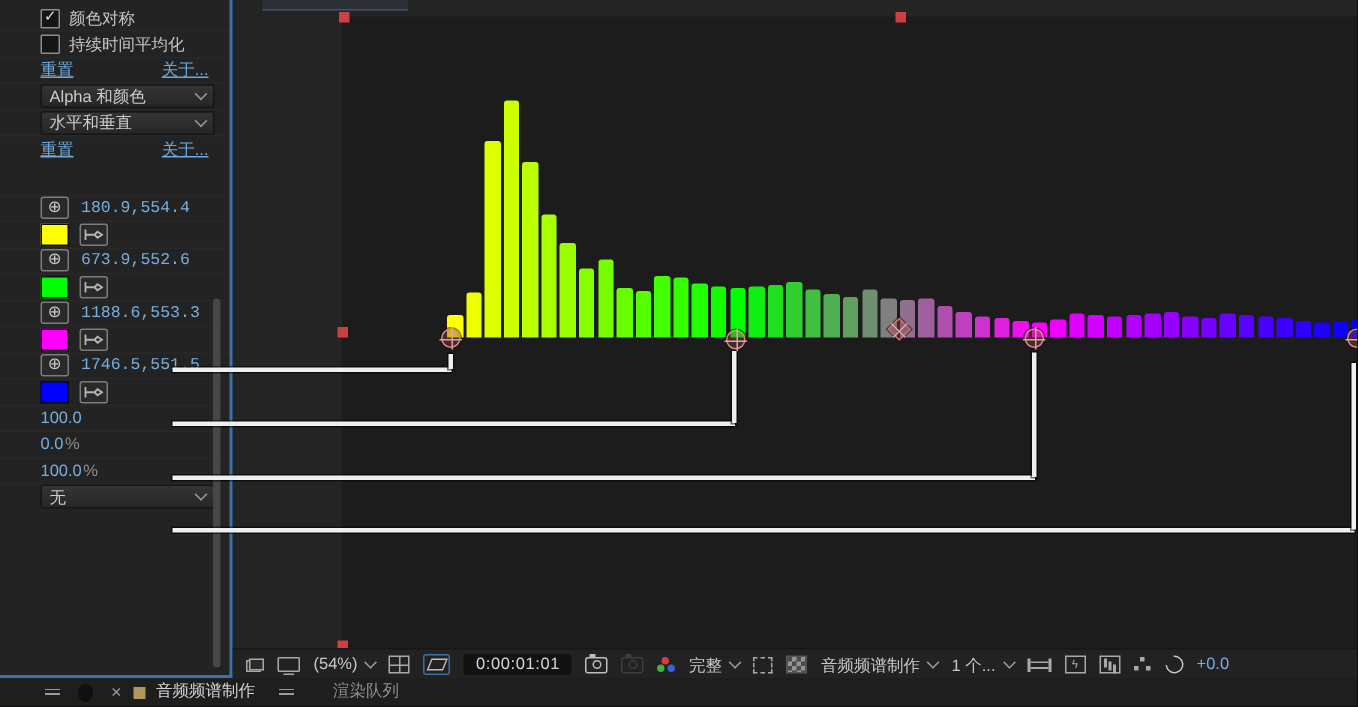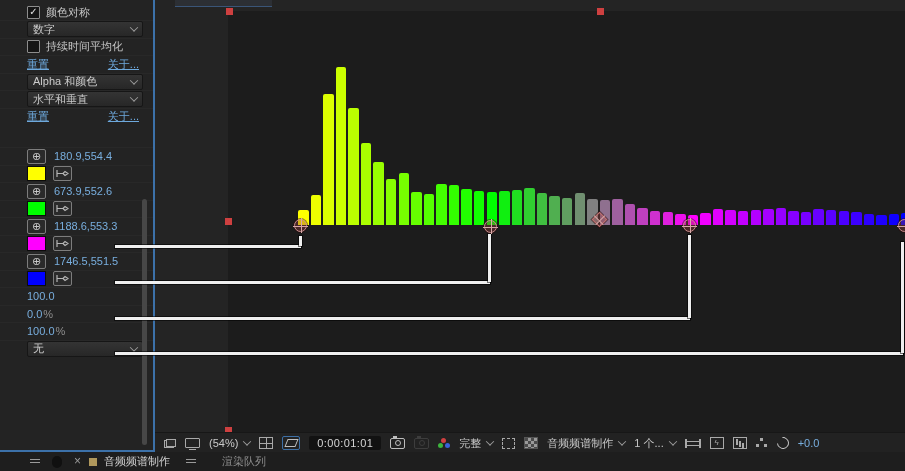--- a/index.html
+++ b/index.html
@@ -24,21 +24,21 @@
   .blue{color:#78aede;}
   .link{color:#6ea9dd;text-decoration:underline;}
   .about{position:absolute;right:14px;}
   .unit{color:#8f8f8f;margin-left:1px;}
   .spacer{height:22px;}
   .cpbtn{width:17px;height:13px;border:1px solid #7d7d7d;background:#2a2a2a;border-radius:2px;
          color:#c9c9c9;font-size:11px;line-height:12px;text-align:center;flex:none;}
   .swatch{width:17px;height:13px;border:1px solid #0c0c0c;flex:none;}
   .eyebtn{width:17px;height:13px;border:1px solid #7d7d7d;background:#2a2a2a;border-radius:2px;
           margin-left:7px;flex:none;display:flex;align-items:center;justify-content:center;}
-  .ml8{margin-left:8px;}
+  .ml8{margin-left:8px;font-family:Liberation Mono, monospace;}
   .fx-scroll{position:absolute;right:6px;top:199px;width:5px;height:246px;background:#474747;border-radius:3px;}
   
   .viewer{position:absolute;left:155px;top:0;width:750px;height:452px;background:#242424;overflow:hidden;}
   .comp{position:absolute;left:73px;top:11px;right:0;bottom:19px;background:#1c1c1c;}
   .cutoff{position:absolute;left:20px;top:0;width:97px;height:6px;background:#2c2f34;
           border-bottom:1px solid #3a5578;}
   
   .vtoolbar{position:absolute;left:0;top:432px;right:0;height:20px;background:#222222;
             border-top:1px solid #171717;display:flex;align-items:center;gap:9px;
             padding:0 9px;z-index:6;color:#c8c8c8;}
@@ -103,26 +103,20 @@
 
 <div class="app">
 
   <aside class="fx-panel">
     <div class="row first">
       <span class="cb">
           <span class="tick" style="visibility: visible;">✓</span>
         </span>
       <span class="lbl">颜色对称</span>
     </div>
-    <div class="row">
-        <div class="select">
-          <span>数字</span>
-          <span class="chev"></span>
-        </div>
-      </div>
     <div class="row">
       <span class="cb">
           <span class="tick" style="visibility: hidden;">✓</span>
         </span>
       <span class="lbl">持续时间平均化</span>
     </div>
     <div class="row">
       <span class="link">重置</span>
       <span class="link about">关于...</span>
     </div>

